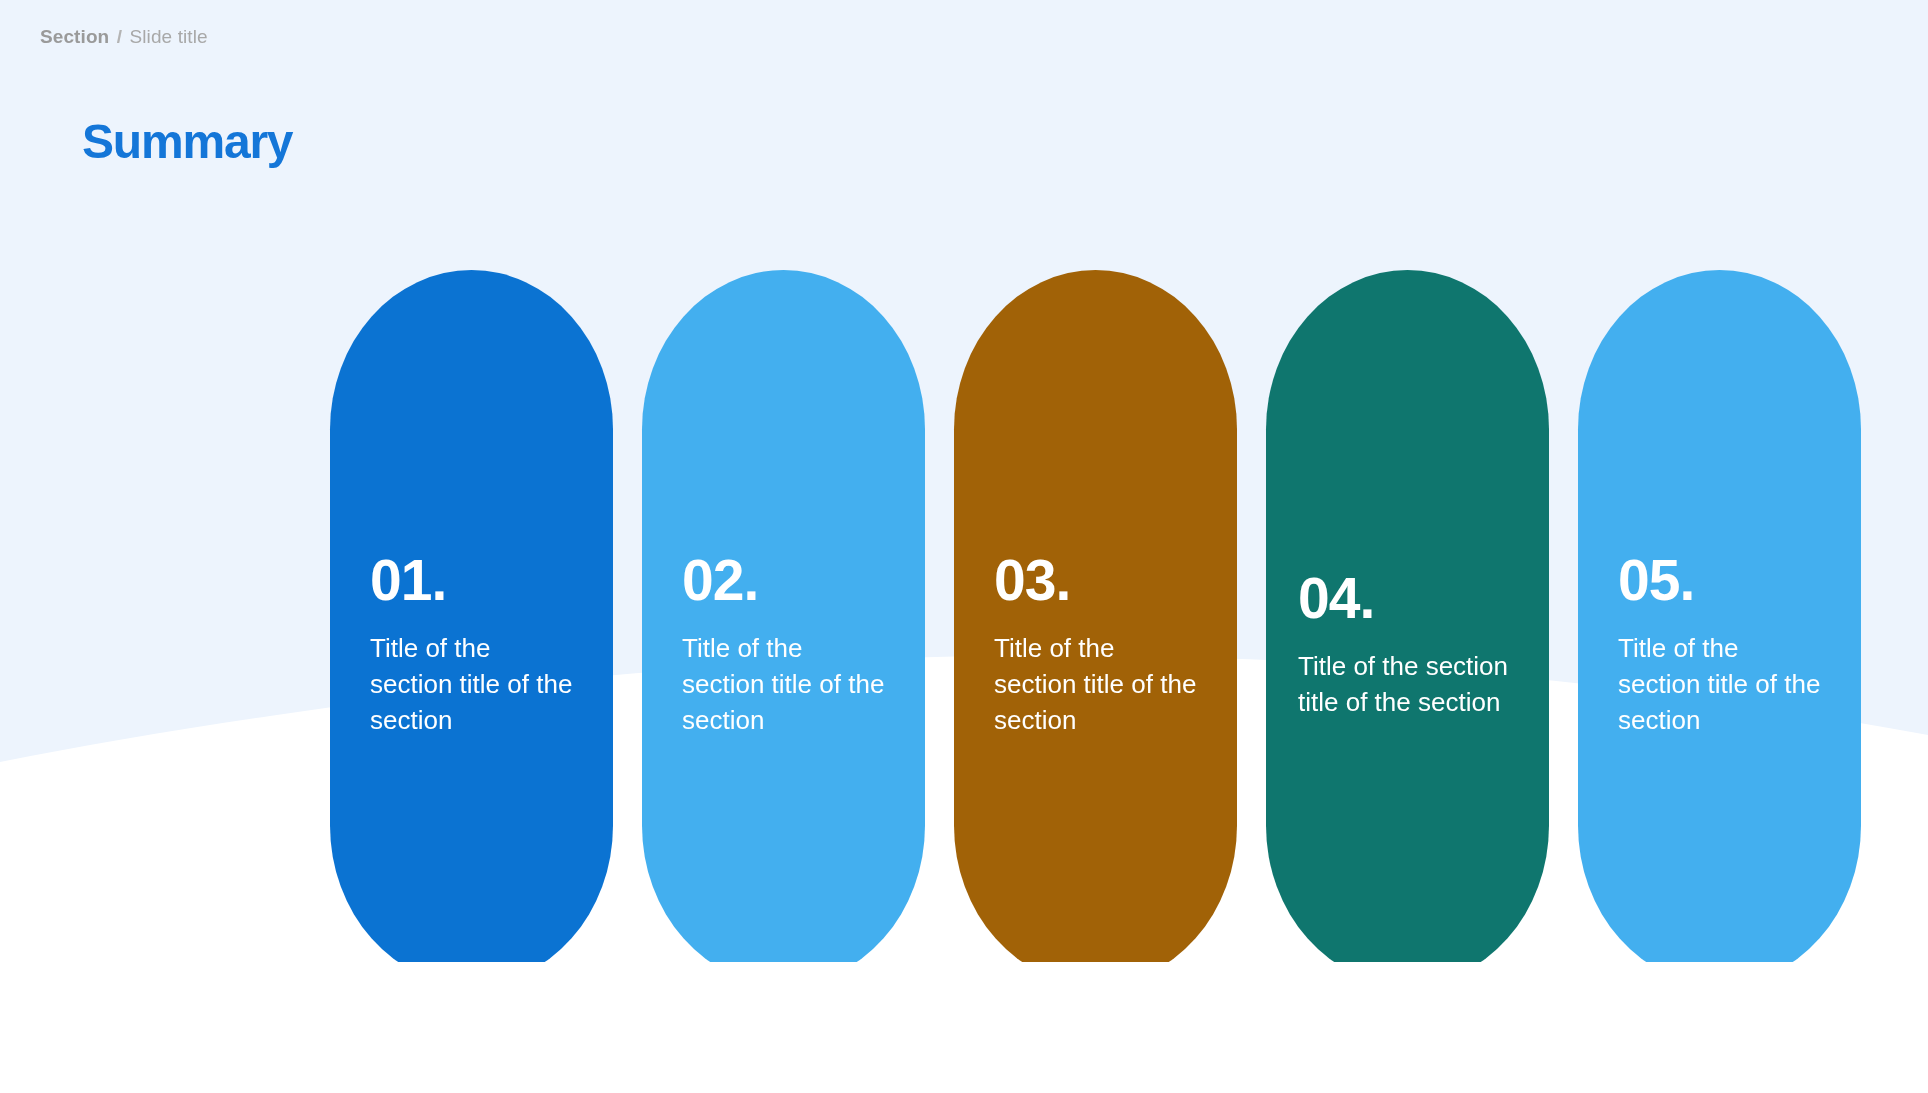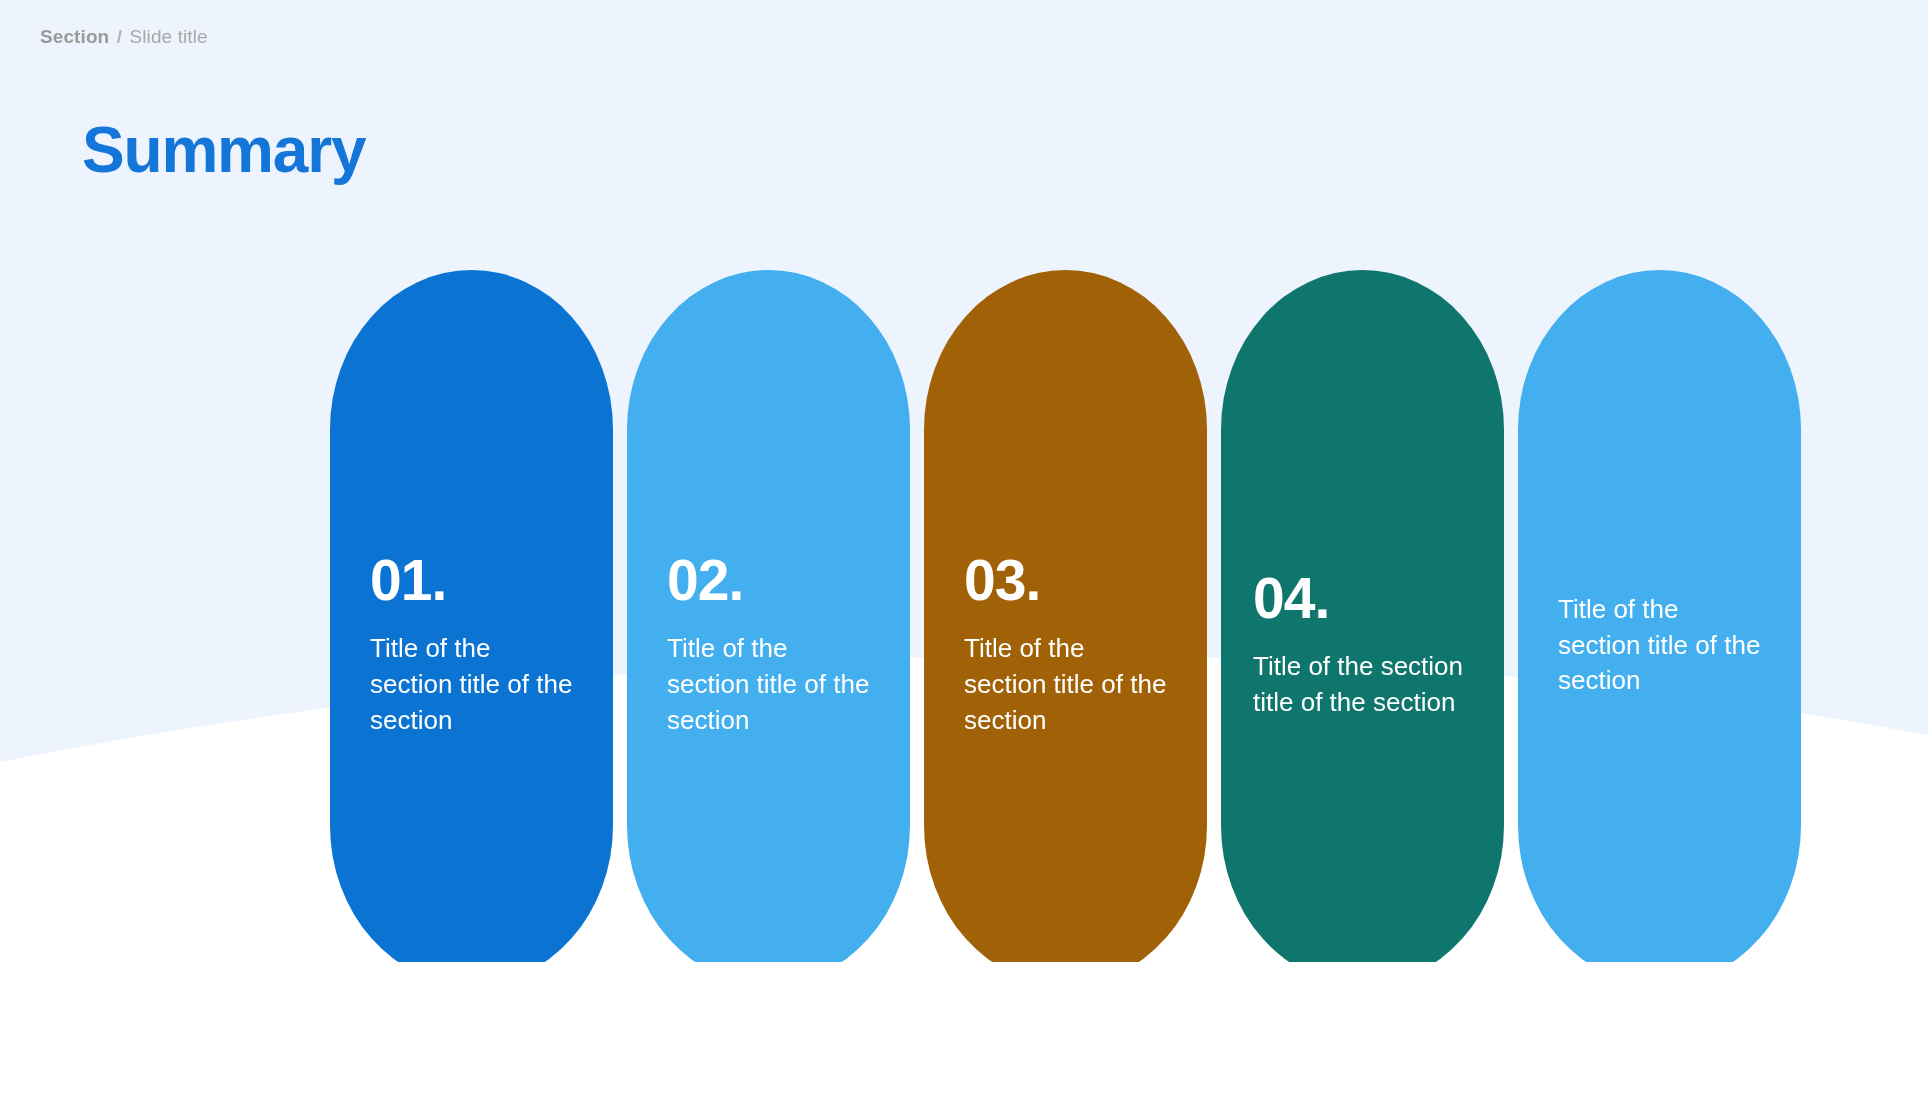--- a/index.html
+++ b/index.html
@@ -60,37 +60,37 @@
     font-weight: normal;
     color: #a8a8a8;
   }
 
   
   .page-title {
     position: absolute;
     left: 82px;
     top: 118px;
     z-index: 5;
-    font-size: 64px;
+    font-size: 48px;
     font-weight: bold;
     line-height: 1;
     letter-spacing: -1.2px;
     color: #1476d8;
     white-space: nowrap;
   }
 
   
   .cards {
     position: absolute;
     left: 330px;
     top: 270px;
     z-index: 4;
     display: flex;
     align-items: flex-end;
-    gap: 14px;
+    gap: 29px;
   }
   .card {
     position: relative;
     width: 283px;
     height: 715px;
     border-radius: 142px / 160px;
     box-sizing: border-box;
     padding: 0 40px;
     display: flex;
     flex-direction: column;
@@ -161,18 +161,19 @@
 
     <div class="card" style="background: #0f766e; padding-left: 32px;">
       <div class="card-inner">
         <div class="card-number">04.</div>
         <div class="card-text">Title of the section title of the section</div>
       </div>
     </div>
 
     <div class="card" style="background: rgb(67, 175, 239);">
       <div class="card-inner">
+        <div class="card-number">05.</div>
         <div class="card-text">Title of the section title of the section</div>
       </div>
     </div>
 
   </div>
 </div>
 
 </body></html>

